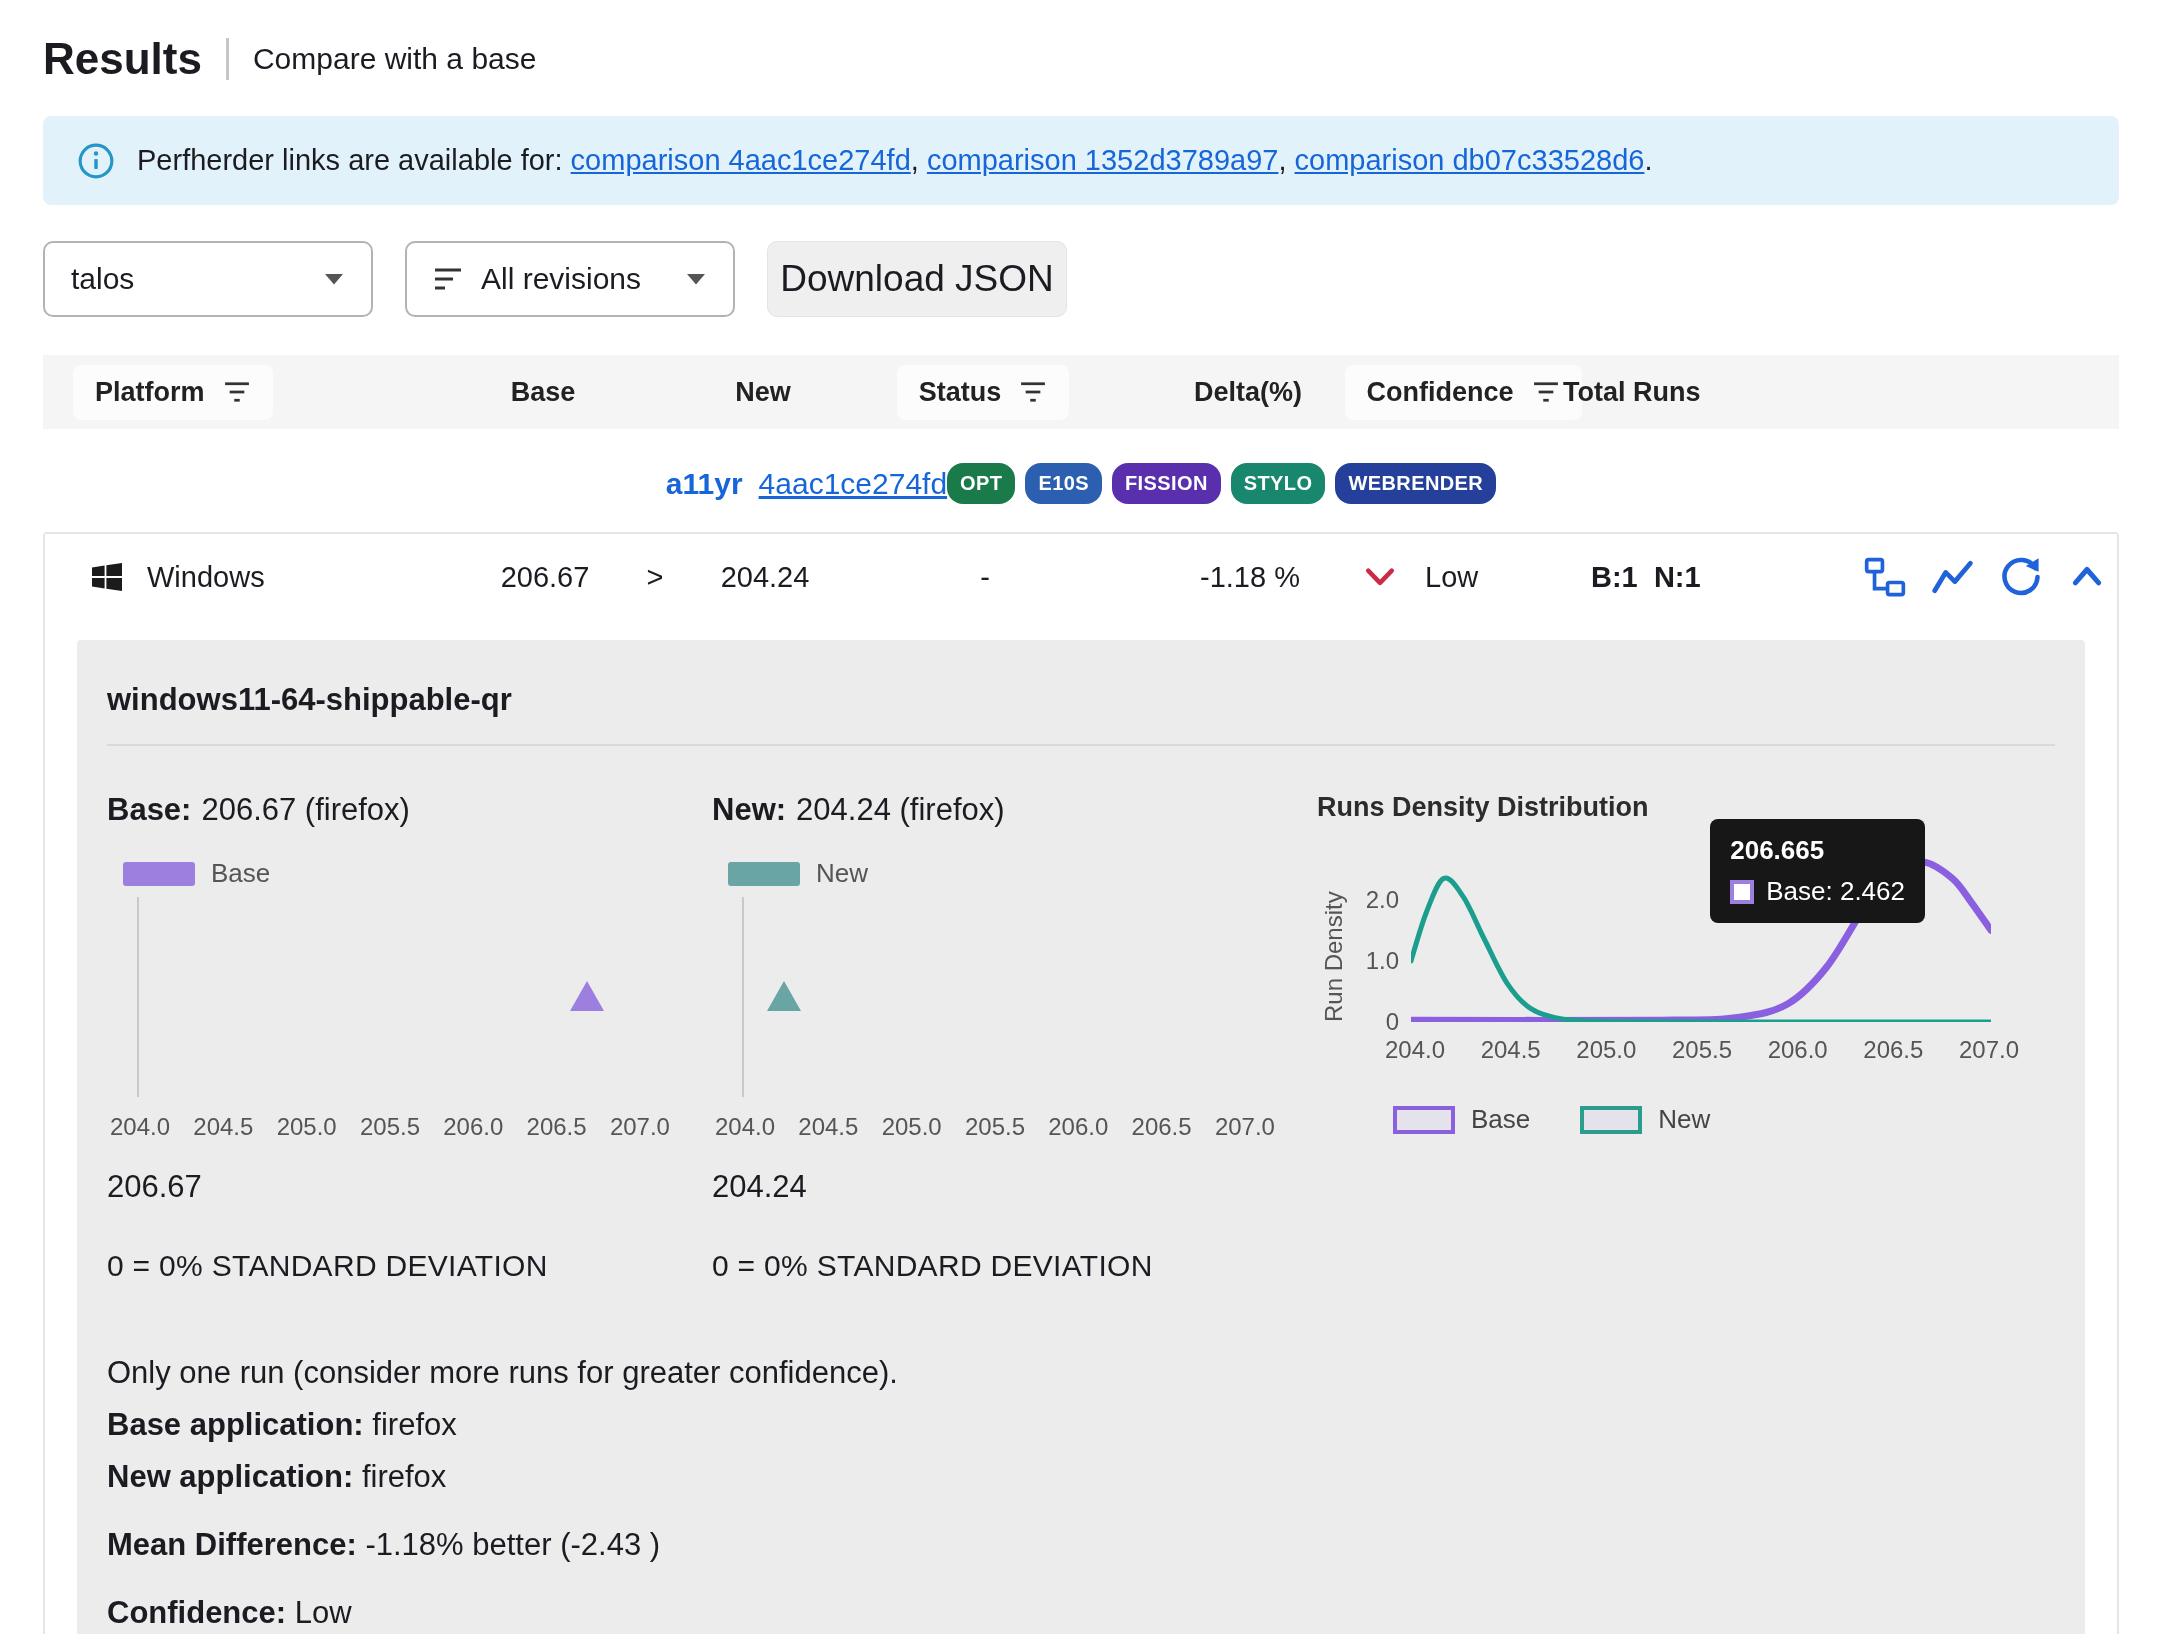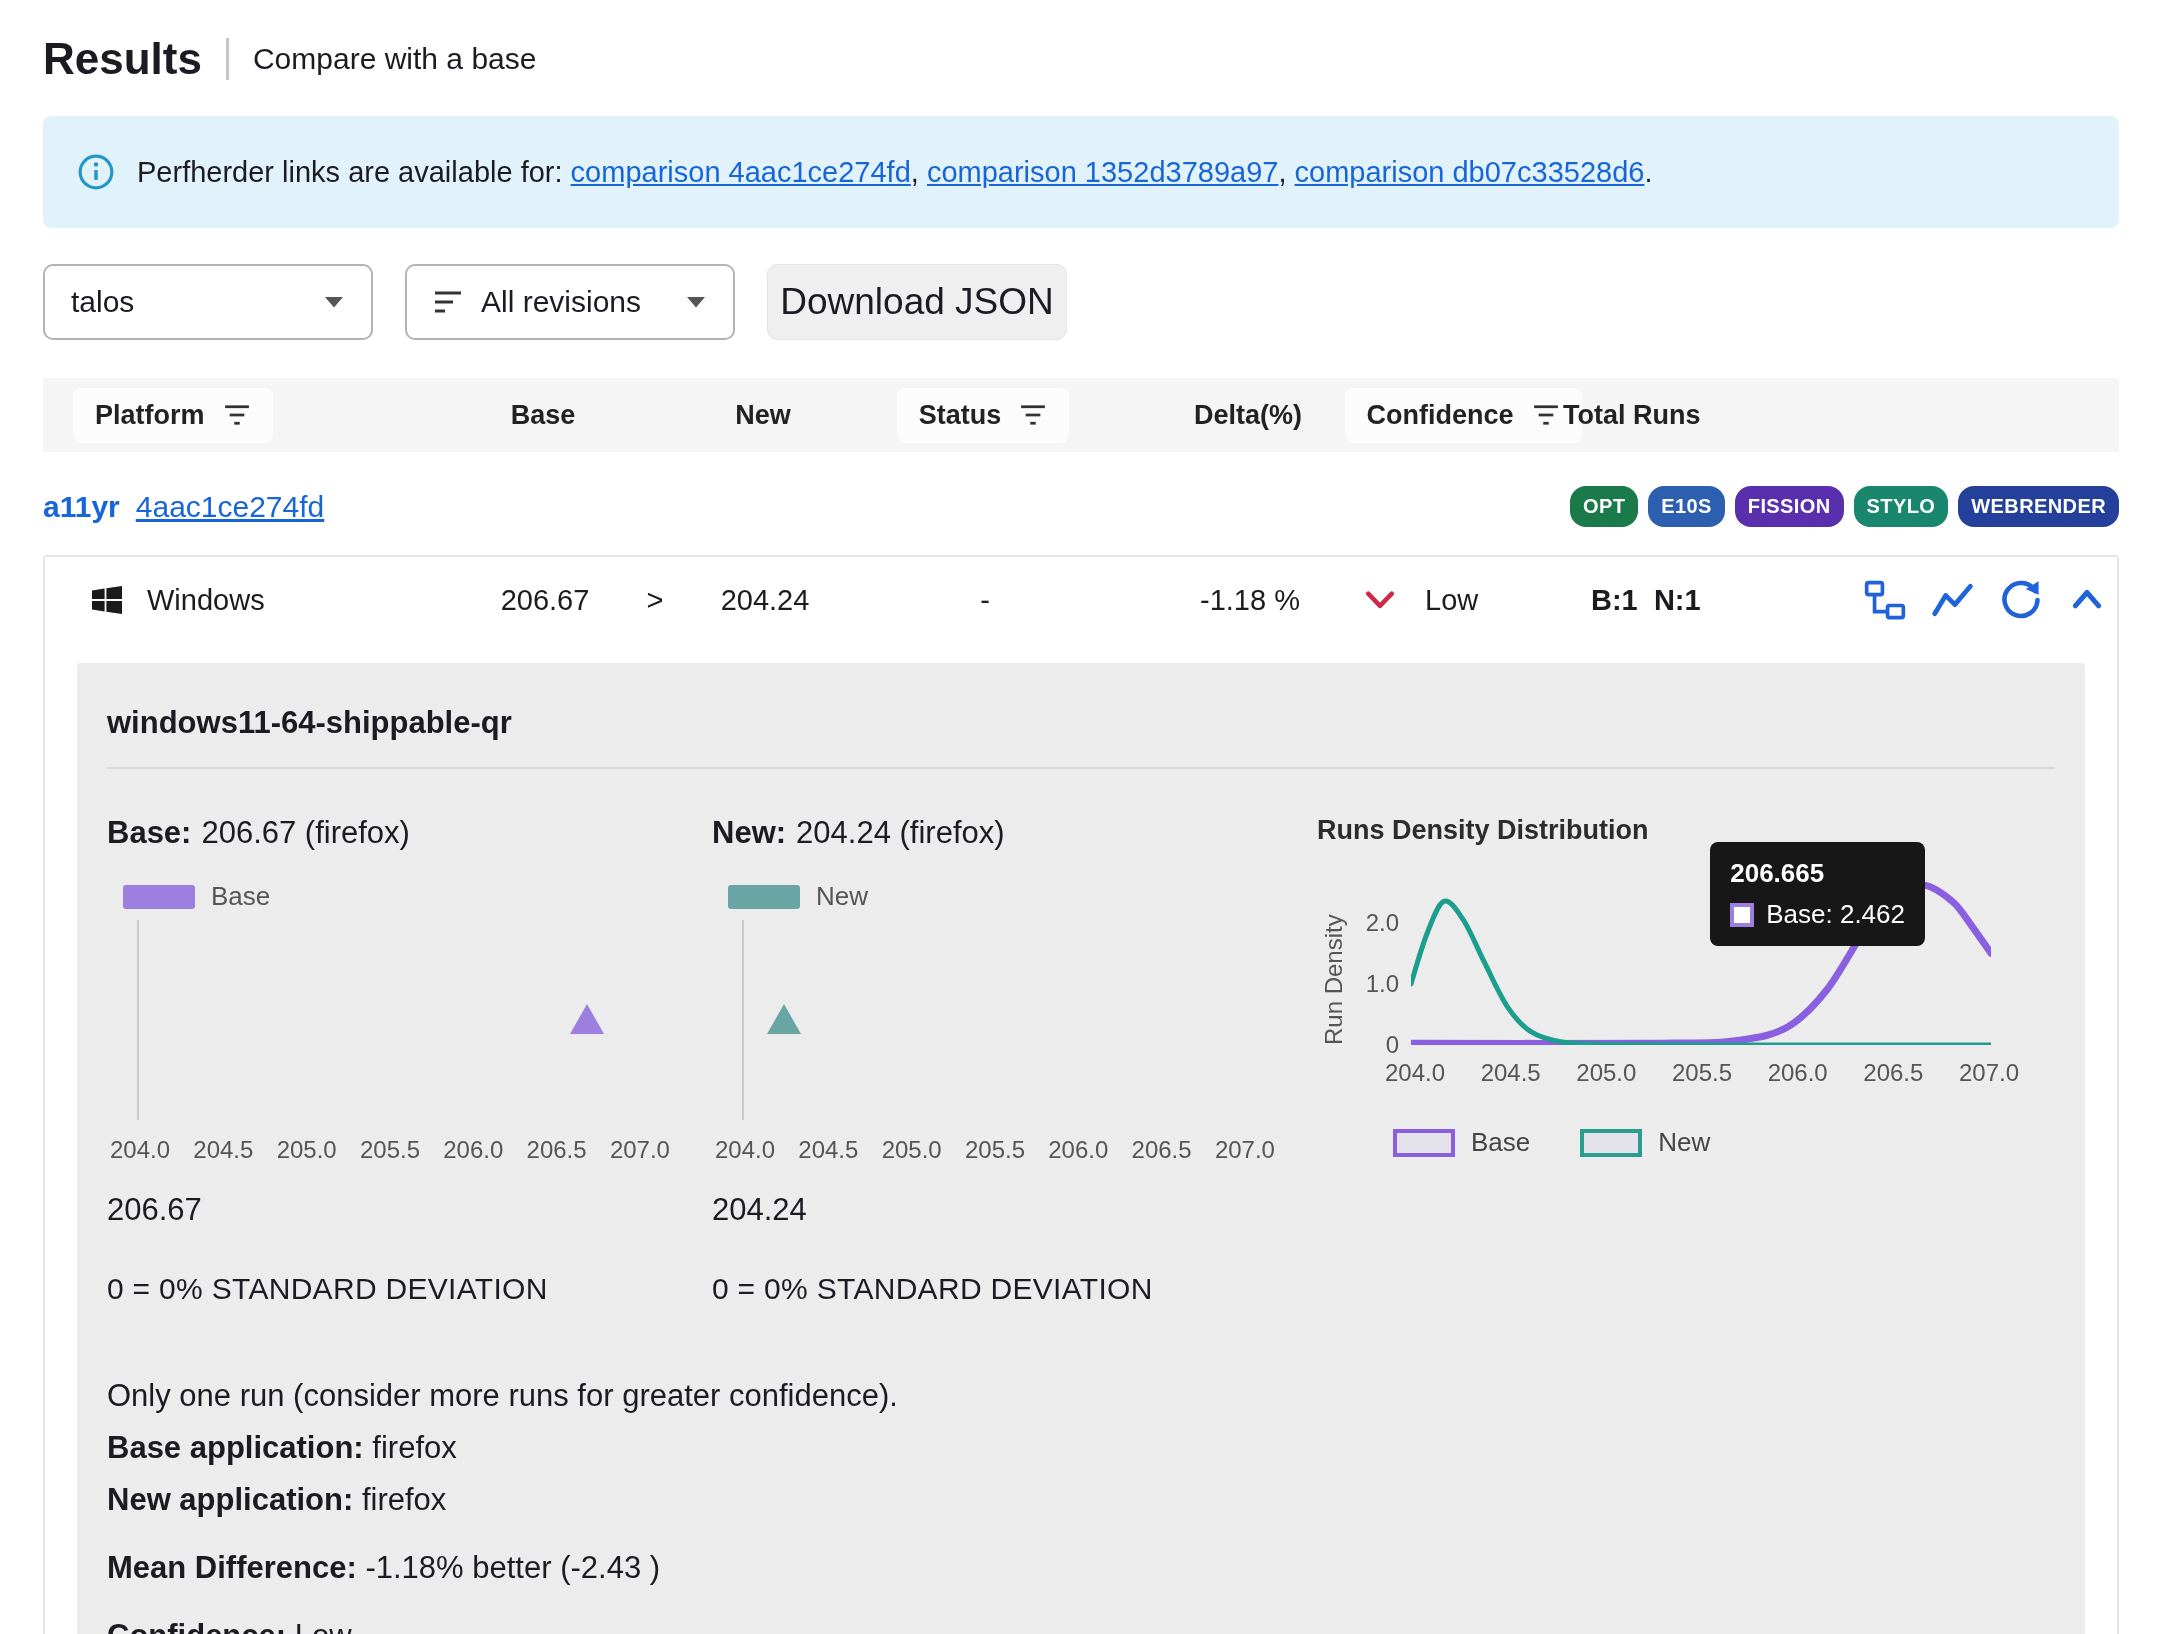--- a/index.html
+++ b/index.html
@@ -11,21 +11,21 @@
   }
   .page { padding:34px 43px 40px; }
 
   
   .hdr { display:flex; align-items:center; gap:24px; }
   .hdr h1 { margin:0; font-size:44px; font-weight:bold; }
   .hdr .vsep { width:3px; height:42px; background:#c6c6c6; }
   .hdr .sub { font-size:30px; color:#1c1b22; }
 
   
-  .alert { margin-top:32px; background:#e2f2fb; border-radius:8px; height:112px;
+  .alert { margin-top:32px; background:#e2f2fb; border-radius:8px; height:89px;
            display:flex; align-items:center; gap:22px; padding:0 34px; font-size:29px; }
   .alert-text { white-space:pre-wrap; }
   .alert a.alert-link { color:#1766d9; text-decoration:underline; }
 
   
   .toolbar { margin-top:36px; display:flex; gap:32px; }
   .search { flex:1; height:76px; border:2px solid #b3b3b3; border-radius:10px;
             display:flex; align-items:center; gap:20px; padding:0 24px; background:#fff; }
   .search input { flex:1; border:none; outline:none; background:transparent;
                   font-size:30px; font-family:inherit; color:#333; }
@@ -52,21 +52,21 @@
   .c-status { width:300px; flex-shrink:0; display:flex; justify-content:center;align-items:flex-end; }
   .c-delta  { width:230px; flex-shrink:0; text-align:center; }
   .c-trend  { width:60px;  flex-shrink:0; text-align:center; }
   .c-conf   { width:140px; flex-shrink:0; }
   .c-confhdr{ width:200px; flex-shrink:0; display:flex; justify-content:center; }
   .c-runs   { width:200px; flex-shrink:0; }
   .row .c-runs { padding-left:26px; font-weight:bold; }
   .c-rest { flex:1; display:flex; justify-content:flex-end; align-items:center; gap:24px; padding-right:10px; }
 
   
-  .revline { margin-top:34px; display:flex; align-items:center; justify-content:space-between; }
+  .revline { margin-top:34px; display:flex; align-items:center; justify-content:center; }
   .rev-left { display:flex; align-items:baseline; gap:16px; font-size:30px; }
   .rev-suite { color:#1766d9; font-weight:bold; text-decoration:none; }
   .rev-hash  { color:#1766d9; text-decoration:underline; }
   .badges { display:flex; gap:10px; }
   .badge { color:#fff; font-size:20px; font-weight:bold; letter-spacing:.4px;
            padding:9px 13px; border-radius:16px; }
 
   
   .card { margin-top:28px; border:2px solid #e5e5e5; border-radius:4px; }
   .row { height:86px; display:flex; align-items:center; font-size:29px; background:#fff; }

